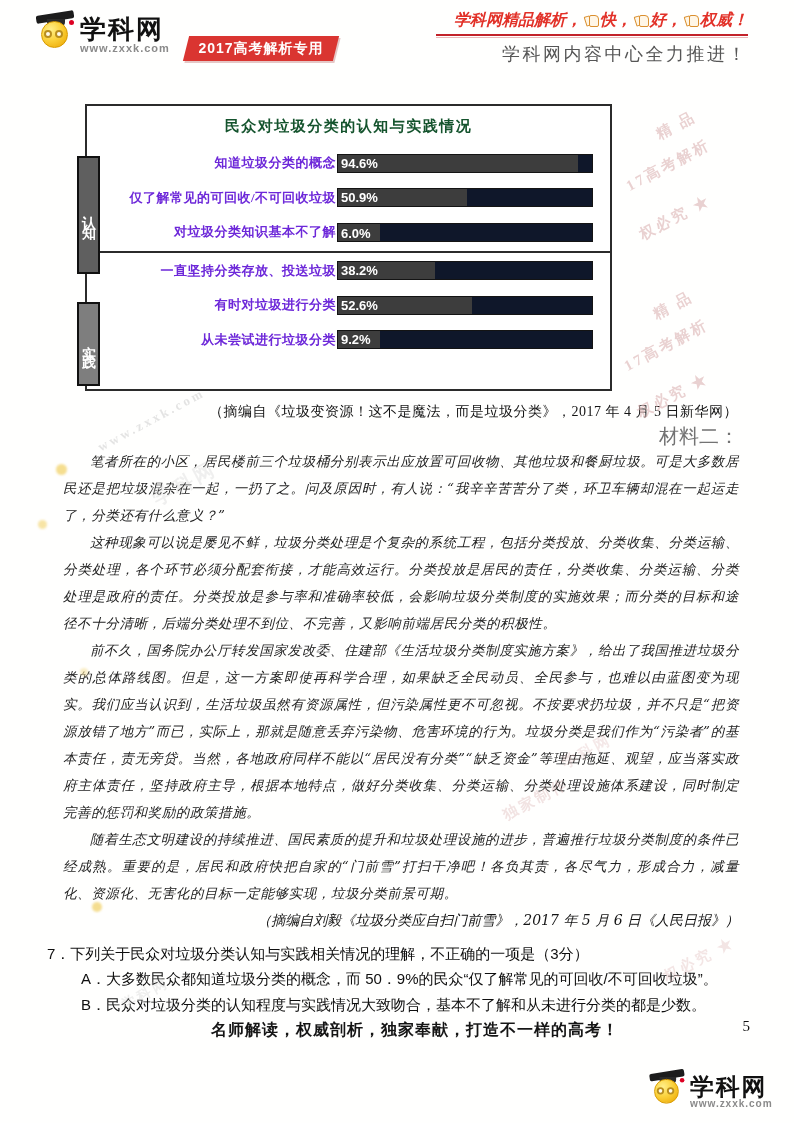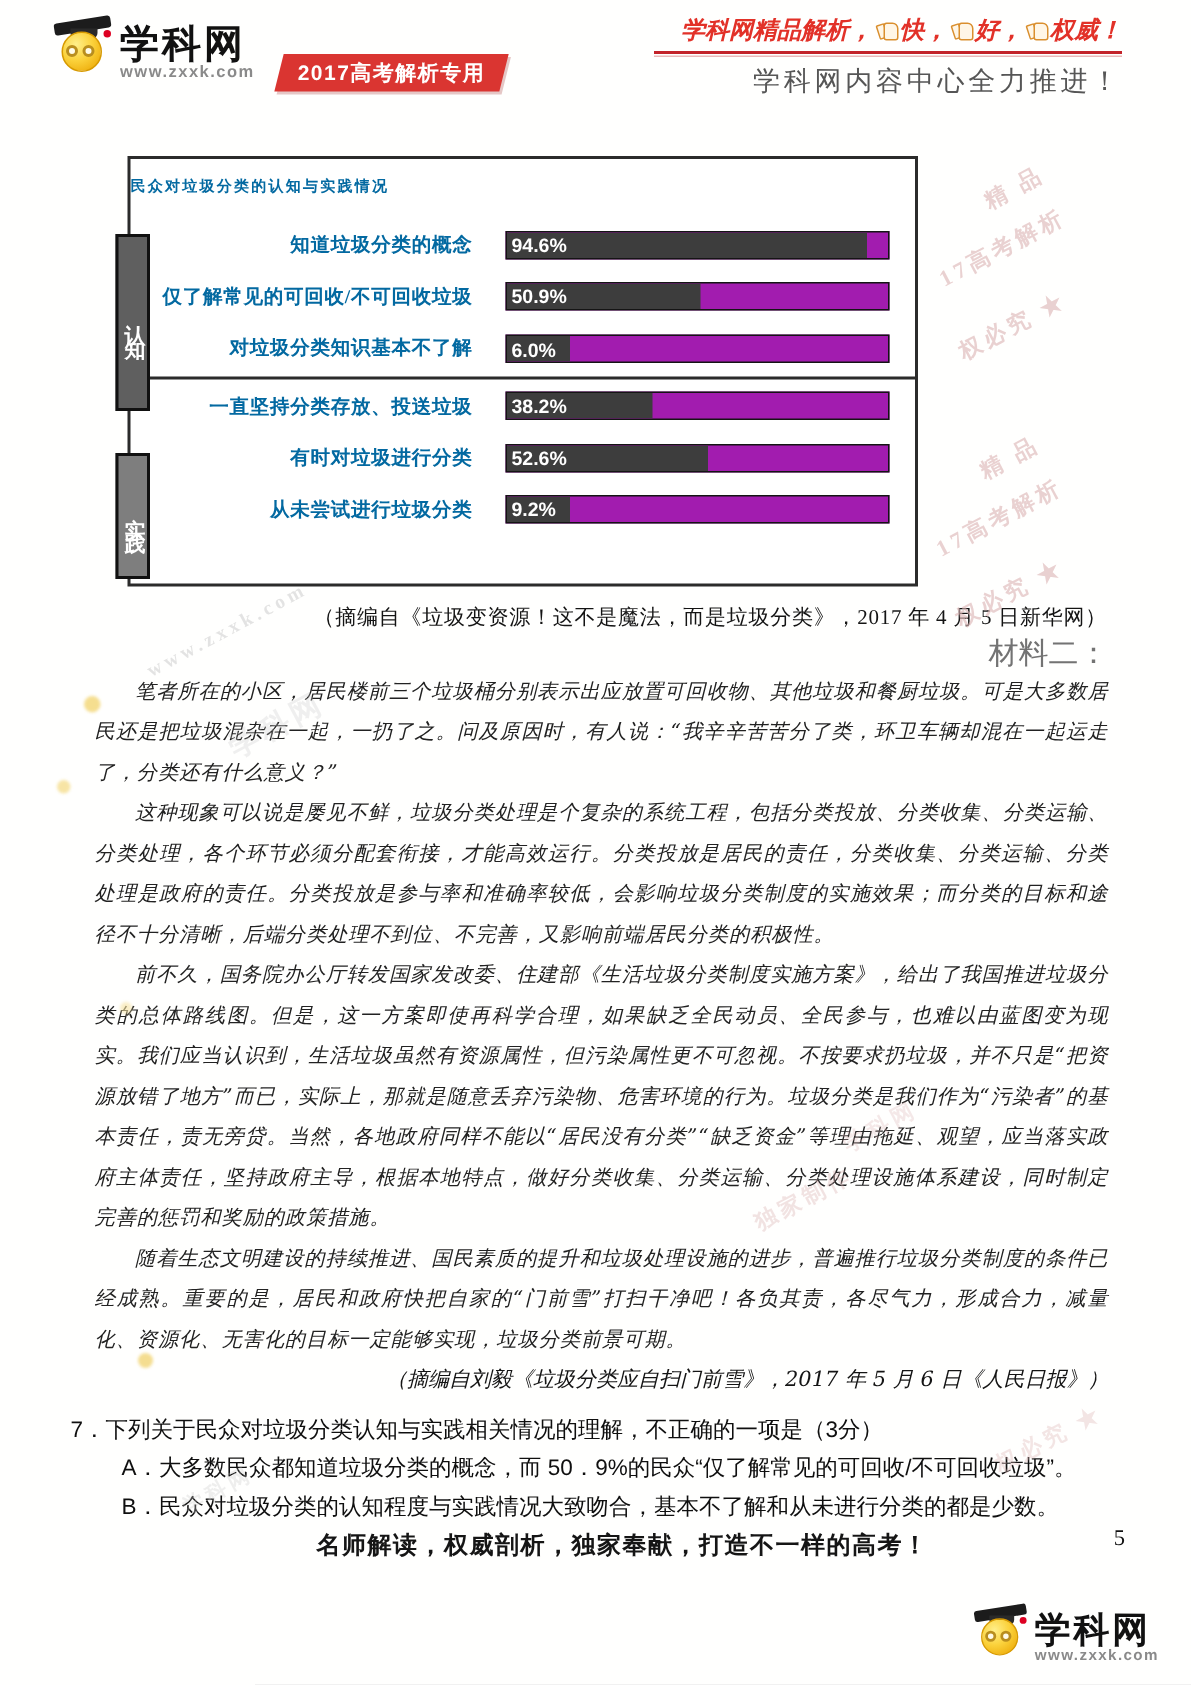--- a/index.html
+++ b/index.html
@@ -41,27 +41,27 @@
   .thumb::after  { content:""; position:absolute; left:5px; bottom:0; width:8px; height:10px;
                    border:1px solid #da8f2e; background:#fff6e6; border-radius:2px 4px 2px 2px; }
   .slogan-rule { position:absolute; right:46px; top:34px; width:312px; height:4px;
                  border-top:2px solid #c3232a; border-bottom:1px solid #eab9b9; }
   .sub-slogan { position:absolute; right:46px; top:42px; color:#565656; font-size:18px;
                 letter-spacing:2.5px; font-family:"Liberation Serif", serif; }
 
   
   .chart { position:absolute; left:85px; top:104px; width:527px; height:287px;
            border:2px solid #2b2b2b; background:#fff; }
-  .chart-title { margin-top:11px; font-family:"Liberation Sans", sans-serif;
-                 font-weight:bold; font-size:10px; letter-spacing:1.5px; color:#0369a1; }
+  .chart-title { text-align:center; margin-top:11px; font-family:"Liberation Sans", sans-serif;
+                 font-weight:bold; font-size:15px; letter-spacing:1.5px; color:#14532d; }
   .rows { position:absolute; top:40px; left:0; right:0; }
   .crow { display:flex; align-items:center; height:34.5px; }
-  .clabel { width:250px; text-align:right; padding-right:22px; font-size:13px; font-weight:600;
-            color:#0369a1; letter-spacing:.5px; white-space:nowrap; }
-  .ctrack { width:256px; height:19px; background:#a21caf; border:1px solid #141414; position:relative; overflow:hidden; }
+  .clabel { width:250px; text-align:right; padding-right:1px; font-size:13px; font-weight:600;
+            color:#6d28d9; letter-spacing:.5px; white-space:nowrap; }
+  .ctrack { width:256px; height:19px; background:#0f172a; border:1px solid #141414; position:relative; overflow:hidden; }
   .cfill { height:100%; background:#3d3d3d; min-width:42px; display:flex; align-items:center; }
   .cval { color:#fff; font-family:"Liberation Sans", sans-serif; font-weight:bold; font-size:13px;
           padding-left:3px; white-space:nowrap; }
   .cdivider { border-top:2px solid #2b2b2b; height:0; margin:1px 0; }
   .gbox { position:absolute; left:-10px; width:23px; background:#5f5f5f; border:2px solid #111;
           color:#fff; font-weight:bold; font-size:14px; writing-mode:vertical-lr; text-orientation:upright;
           letter-spacing:10px; display:flex; align-items:center; justify-content:center; }
   .gbox.g1 { top:50px; height:118px; }
   .gbox.g2 { top:196px; height:84px; background:#7e7e7e; }
 

